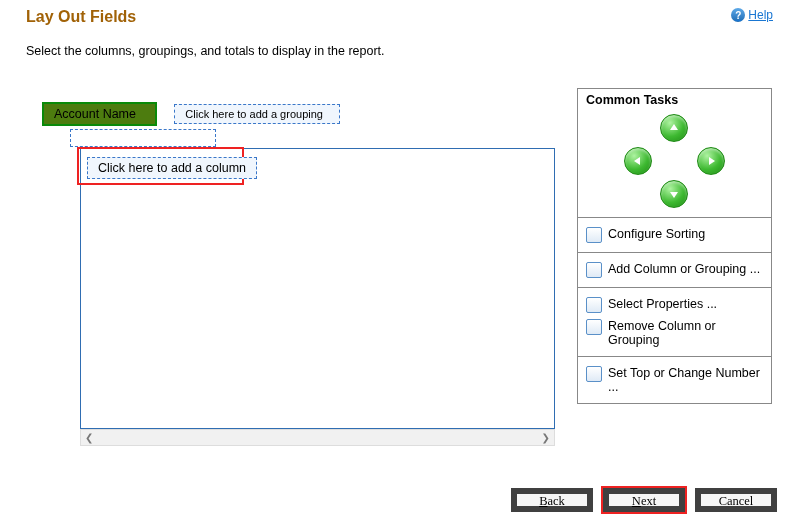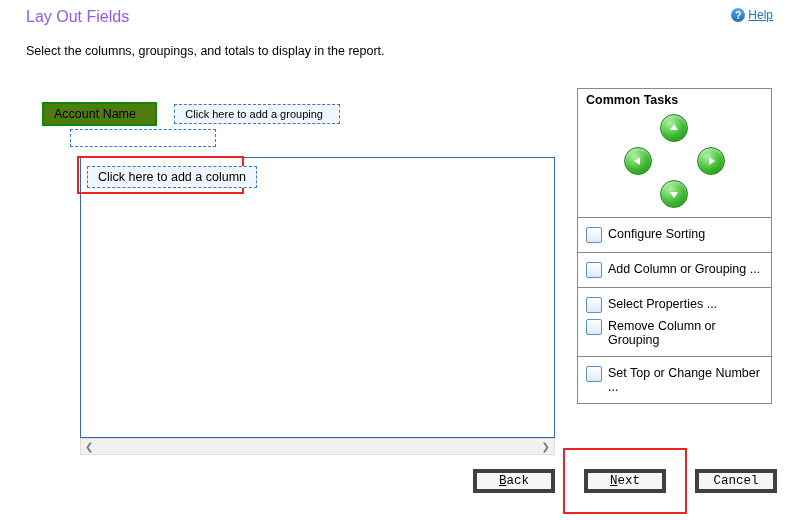--- a/index.html
+++ b/index.html
@@ -13,22 +13,22 @@
       color: #000;
     }
     .header {
       display: flex;
       justify-content: space-between;
       align-items: flex-start;
       padding: 8px 20px 0 26px;
     }
     .title {
       font-size: 16px;
-      font-weight: normal;
-      color: #8b5cf6;
+      font-weight: bold;
+      color: #a16207;
     }
     .help-link {
       color: #1976d2;
       text-decoration: underline;
       display: flex;
       align-items: center;
       gap: 3px;
       cursor: pointer;
     }
     .help-icon {
@@ -74,21 +74,21 @@
     .empty-box {
       margin-top: 3px;
       margin-left: 28px;
       border: 1px dashed #3a77c9;
       width: 146px;
       height: 18px;
       background: #fff;
     }
     .canvas-wrap {
       position: relative;
-      margin-top: 10px;
+      margin-top: 1px;
       margin-left: 38px;
       width: 475px;
     }
     .canvas {
       border: 1px solid #2f6db2;
       width: 475px;
       height: 281px;
       position: relative;
       background: #fff;
     }
@@ -197,29 +197,29 @@
       bottom: 6px;
       right: 16px;
       display: flex;
       gap: 8px;
       align-items: center;
     }
     .btn {
       min-width: 82px;
       height: 24px;
       background: #f6f6f6;
-      border: 4px solid #404040;
+      border: 6px solid #404040;
       font-size: 12.5px;
       cursor: pointer;
-      font-family: Liberation Mono, monospace;
+      font-family: Liberation Serif, serif;
     }
     .btn u { text-decoration: underline; }
     .next-highlight {
       border: 2px solid #e22;
-      padding: 19px;
+      padding: 0;
       display: inline-block;
     }
   </style>
 </head>
 <body>
 
 <div class="header">
   <div class="title">Lay Out Fields</div>
   <div class="help-link">
     <span class="help-icon">?</span>

